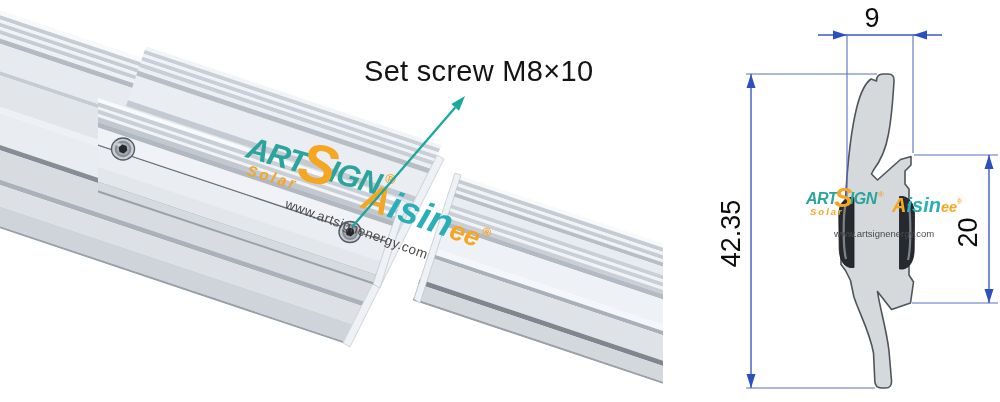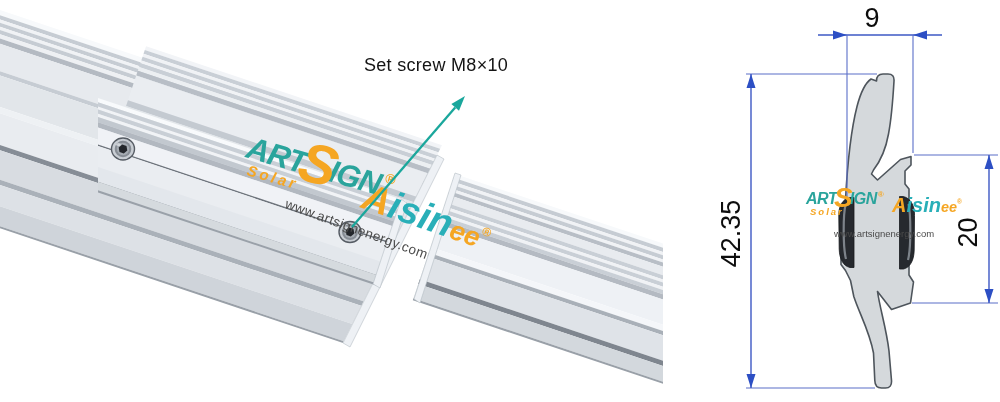--- a/index.html
+++ b/index.html
@@ -1,20 +1,20 @@
 <!DOCTYPE html>
 <html><head>
 <meta charset="utf-8">
 <style>
   html,body{margin:0;padding:0;}
   body{width:1000px;height:402px;background:#ffffff;position:relative;overflow:hidden;
        font-family:"Liberation Sans", sans-serif;}
   svg{position:absolute;left:0;top:0;}
   .txt{position:absolute;white-space:nowrap;}
-  .annotation{font-size:18px;color:#141414;letter-spacing:.3px;}
+  .annotation{font-size:29px;color:#141414;letter-spacing:.3px;}
   .dimnum{font-size:27px;color:#0d0d0d;text-align:center;}
   .rot270{transform:rotate(-90deg);transform-origin:center center;}
   .dim{stroke:#3d58c4;stroke-width:1.4;fill:none;}
   .dimthin{stroke:#5a6ec8;stroke-width:1.1;fill:none;}
   .dimhead{fill:#2d4fc4;stroke:none;}
   .profile{fill:#d5d9dc;stroke:#4e555c;stroke-width:1.6;stroke-linejoin:round;}
   .pad{fill:#26292e;stroke:#17191d;stroke-width:.8;}
   .padhl{fill:none;stroke:#8d939a;stroke-width:2.2;opacity:.85;}
   .cutface{fill:#eef1f5;stroke:#b6bdc5;stroke-width:.6;}
   

